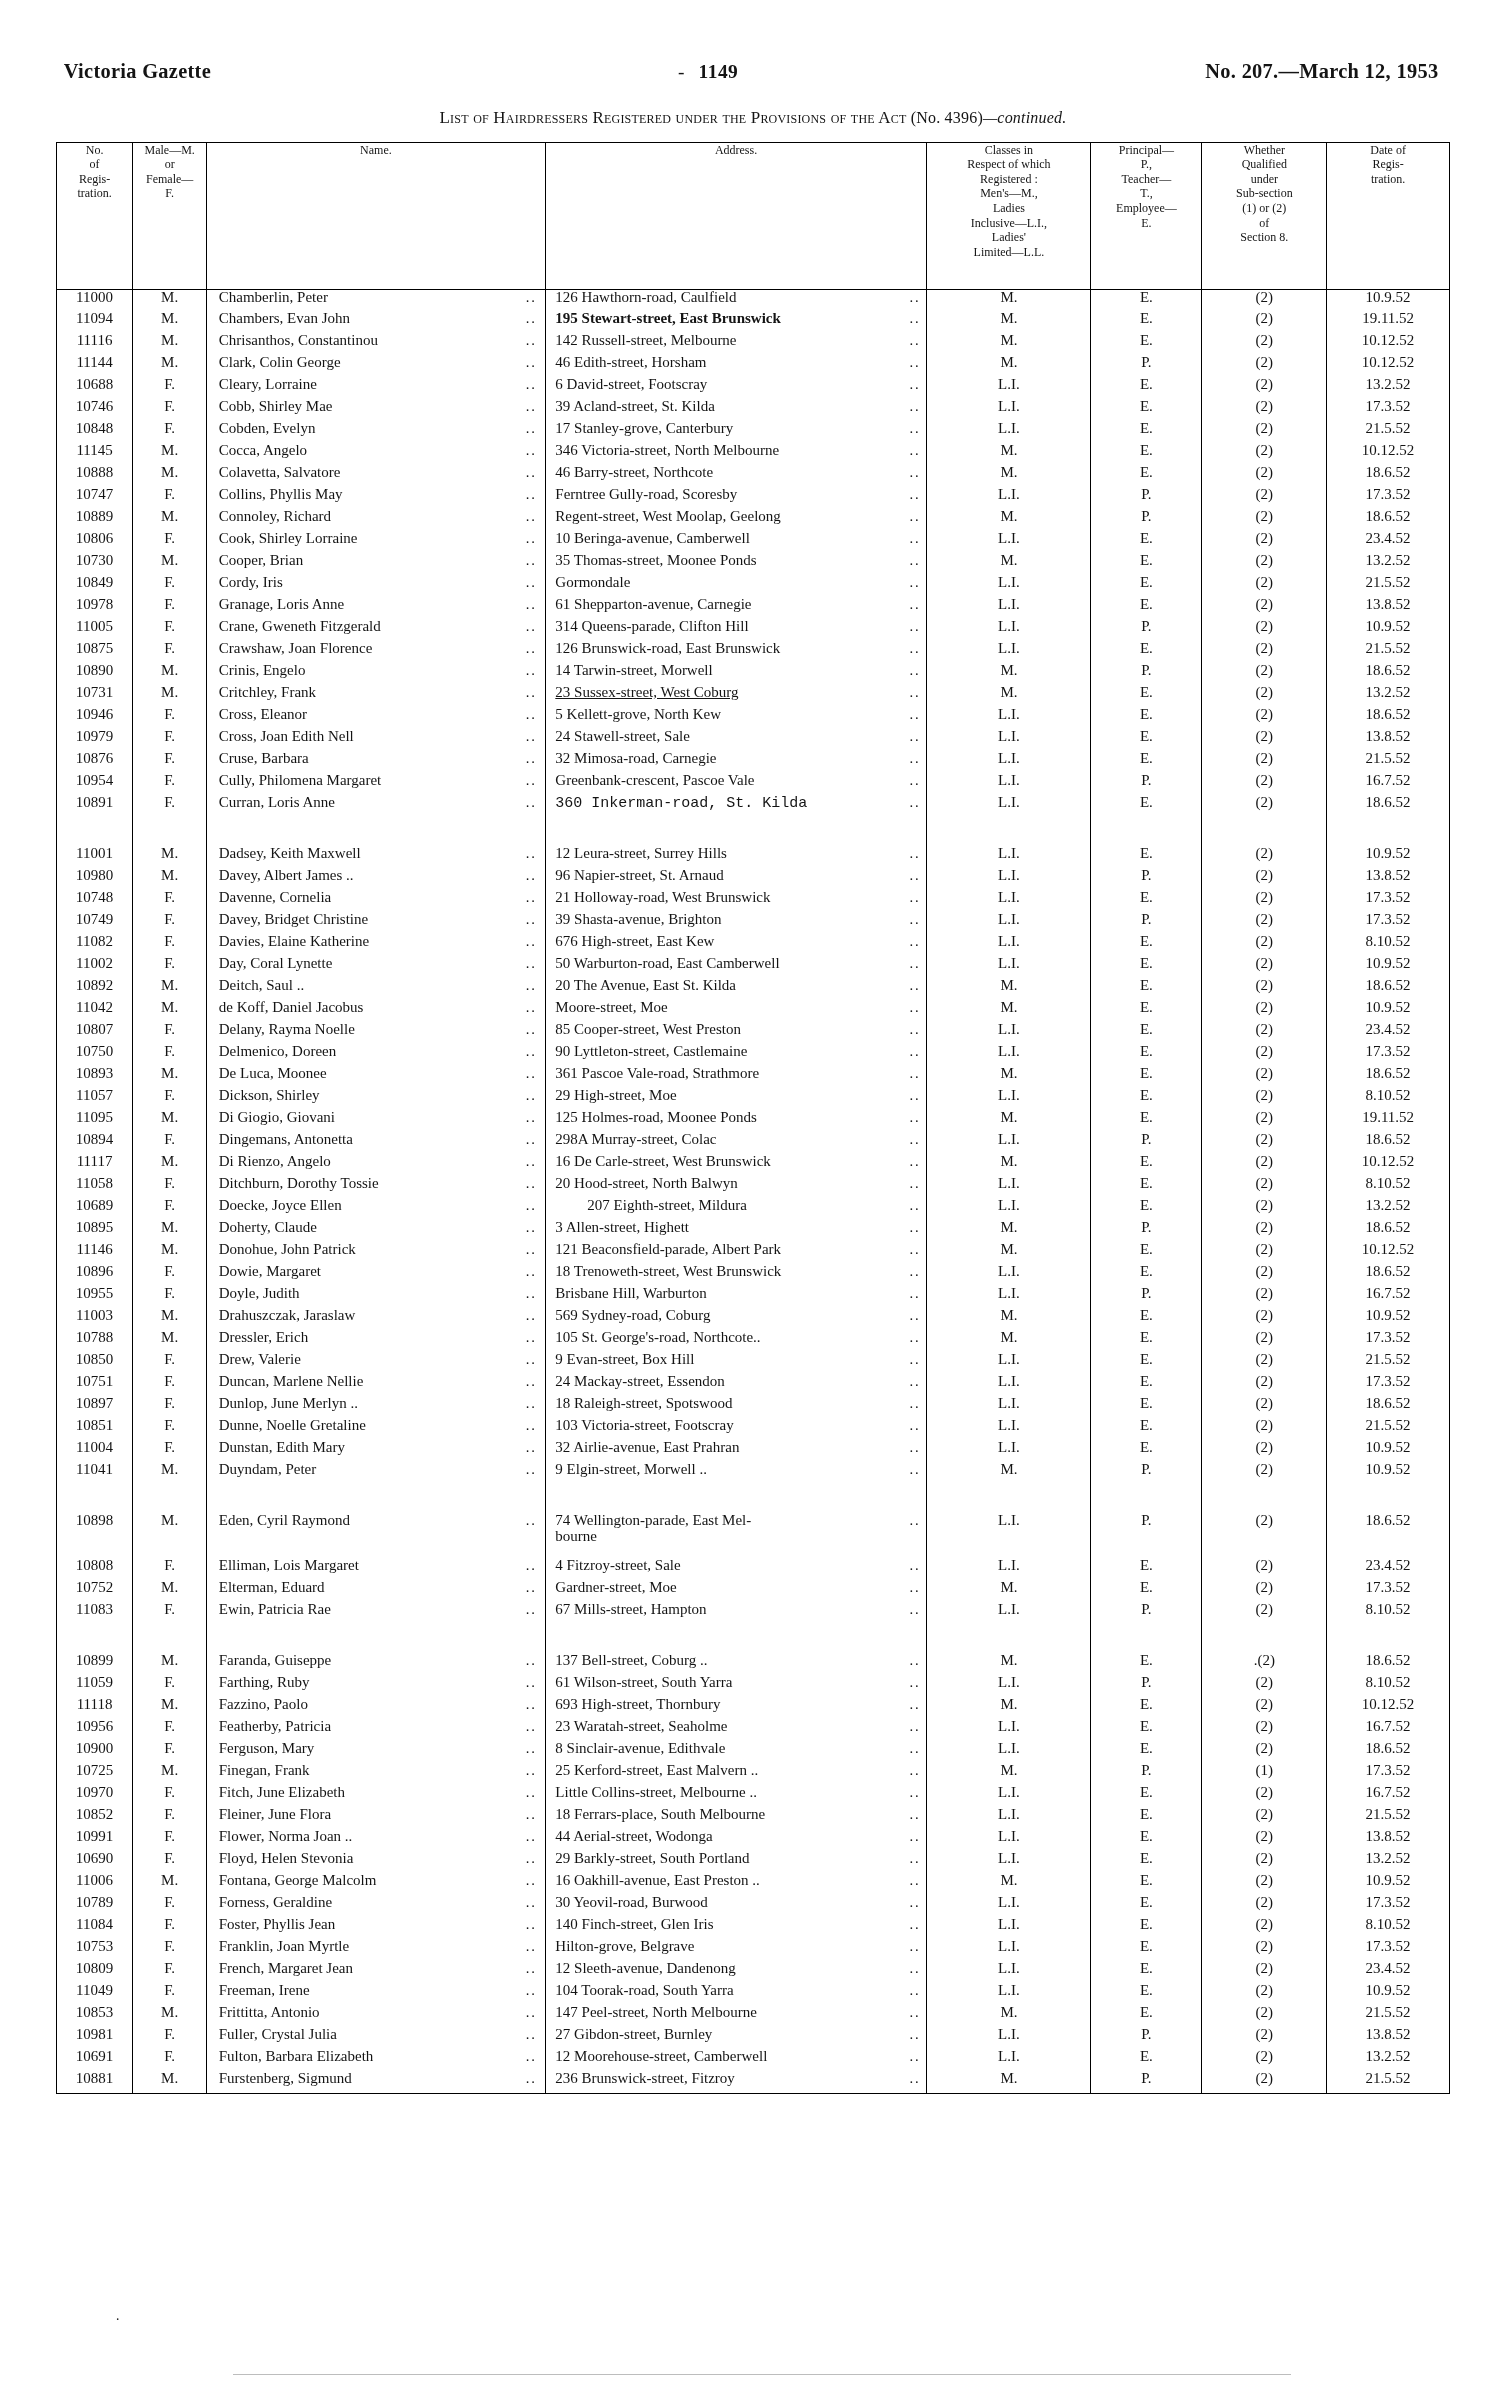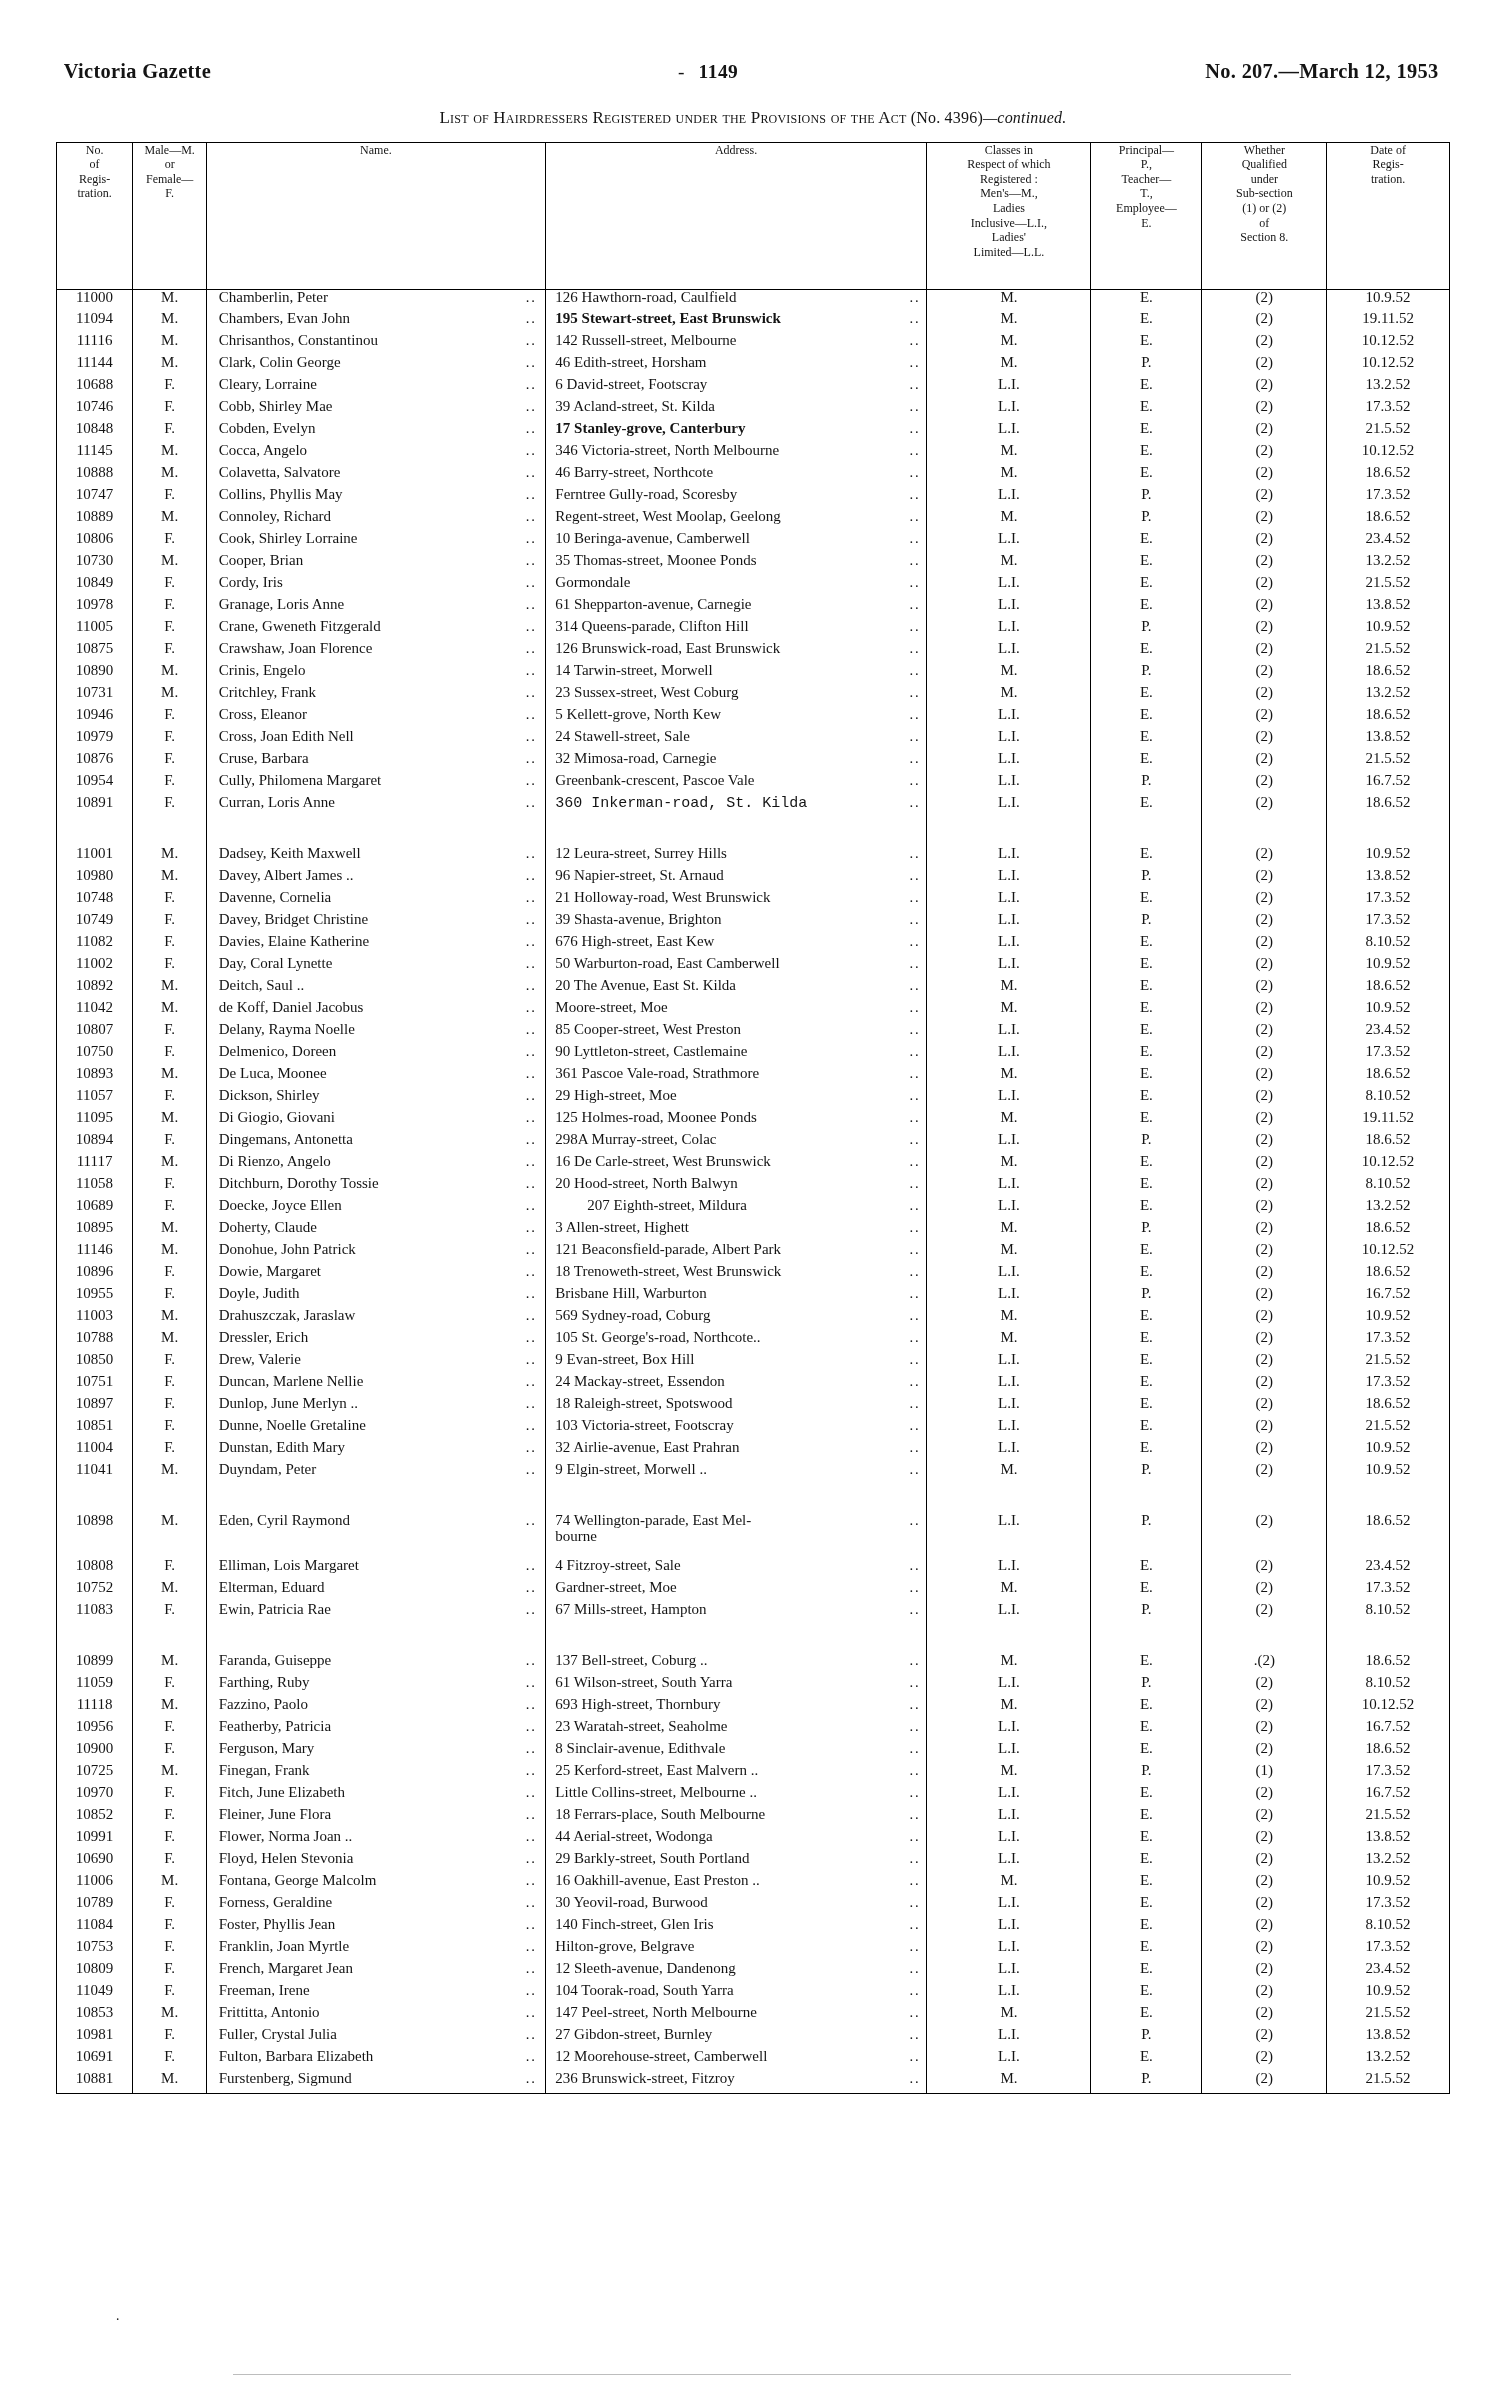--- a/index.html
+++ b/index.html
@@ -316,21 +316,21 @@
           <td class="c-no">10848</td>
           <td class="c-sex">F.</td>
           <td class="c-name">
             <div class="name-inner">
               <span>Cobden, Evelyn</span>
               <span class="dots">..</span>
             </div>
           </td>
           <td class="c-addr">
             <div class="addr-inner">
-              <span class="addr-text wrap2" style="white-space: pre-line; font-weight: bold;">17 Stanley-grove, Canterbury</span>
+              <span class="addr-text wrap2" style="white-space: pre-line;">17 Stanley-grove, Canterbury</span>
               <span class="addr-dots">..</span>
             </div>
           </td>
           <td class="c-class">L.I.</td>
           <td class="c-princ">E.</td>
           <td class="c-sub">(2)</td>
           <td class="c-date">21.5.52</td>
         </tr>
         <tr>
           <td class="c-no">11145</td>
@@ -556,21 +556,21 @@
           <td class="c-no">10731</td>
           <td class="c-sex">M.</td>
           <td class="c-name">
             <div class="name-inner">
               <span>Critchley, Frank</span>
               <span class="dots">..</span>
             </div>
           </td>
           <td class="c-addr">
             <div class="addr-inner">
-              <span class="addr-text wrap2" style="white-space: pre-line;">23 Sussex-street, West Coburg</span>
+              <span class="addr-text wrap2" style="white-space: pre-line; text-decoration: underline;">23 Sussex-street, West Coburg</span>
               <span class="addr-dots">..</span>
             </div>
           </td>
           <td class="c-class">M.</td>
           <td class="c-princ">E.</td>
           <td class="c-sub">(2)</td>
           <td class="c-date">13.2.52</td>
         </tr>
         <tr>
           <td class="c-no">10946</td>

